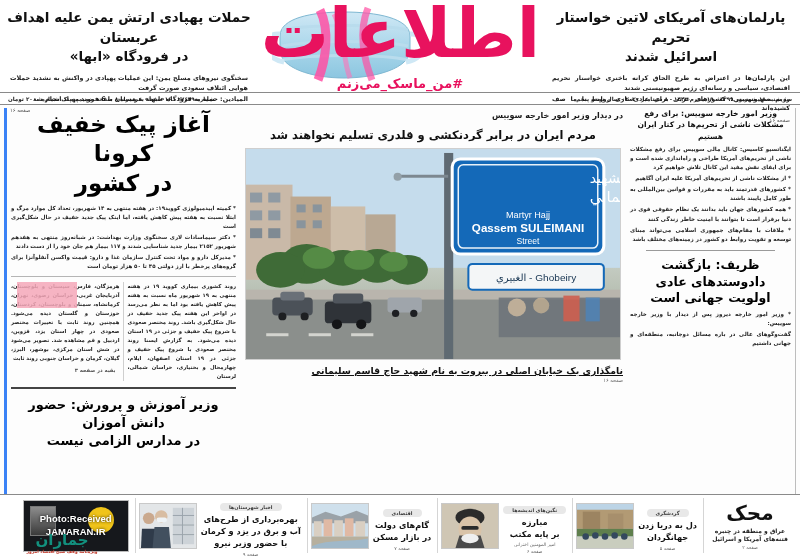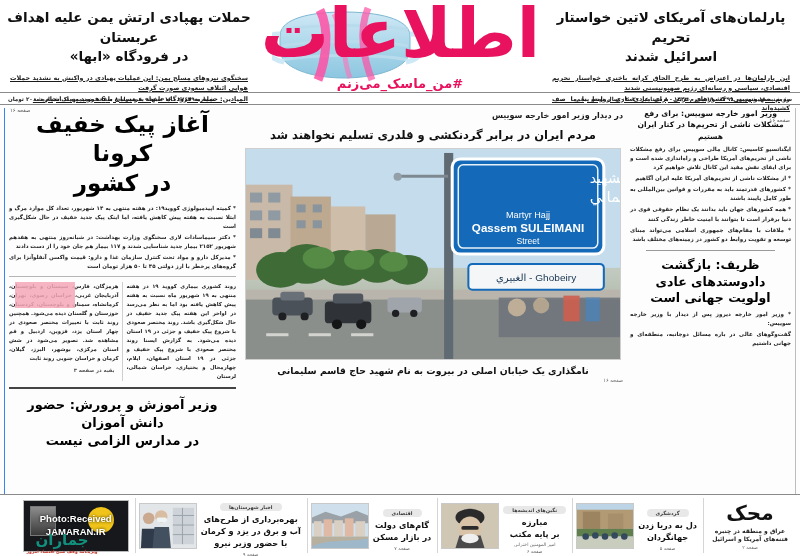--- a/index.html
+++ b/index.html
@@ -42,21 +42,20 @@
     letter-spacing: -0.2px;
   }
   .mh-bullets {
     margin-top: 7px;
     font-size: 6.4px;
     font-weight: bold;
     line-height: 1.55;
     color: #1b1b1b;
     text-align: justify;
     padding: 0 4px;
-    text-decoration: underline;
   }
   .mh-bullets p { margin-bottom: 1px; }
   .pgref {
     font-size: 5.2px;
     color: #555;
     margin-top: 3px;
     text-align: right;
     padding-right: 4px;
   }
   .pgref.l { text-align: left; padding-left: 4px; padding-right: 0; }
@@ -126,21 +125,21 @@
     width: 166px;
     border-right: 1px solid #bdbdbd;
     padding-right: 4px;
   }
   .col-center {
     flex: 1;
     padding: 0 4px;
   }
   .col-left {
     width: 232px;
-    border-left: 1px solid #3b82f6;
+    border-left: 3px solid #3b82f6;
     padding-left: 4px;
   }
 
   
   .kicker {
     font-size: 8px;
     font-weight: bold;
     text-align: right;
     color: #1a1a1a;
     margin: 3px 0 2px;
@@ -167,24 +166,25 @@
     position: relative;
     margin: 6px 2px 0;
     height: 212px;
     border: 1px solid #cfcfcf;
     overflow: hidden;
     background: linear-gradient(#bcd9ee 0%, #d9e8f3 38%, #cfd6cf 44%, #9aa38f 100%);
   }
   .caption {
     font-size: 9.3px;
     font-weight: bold;
-    text-align: center;
+    text-align: right;
     margin-top: 5px;
     color: #111;
     letter-spacing: -0.2px;
+    text-decoration: underline;
   }
   .caption-pg { font-size: 5px; color: #666; text-align: right; margin-top: 1px; }
 
   
   .r-kicker {
     font-size: 7.6px; font-weight: bold; text-align: center;
     line-height: 1.5; color: #111; margin-bottom: 3px;
   }
   .r-body {
     font-size: 5.6px; line-height: 1.62; text-align: justify;

